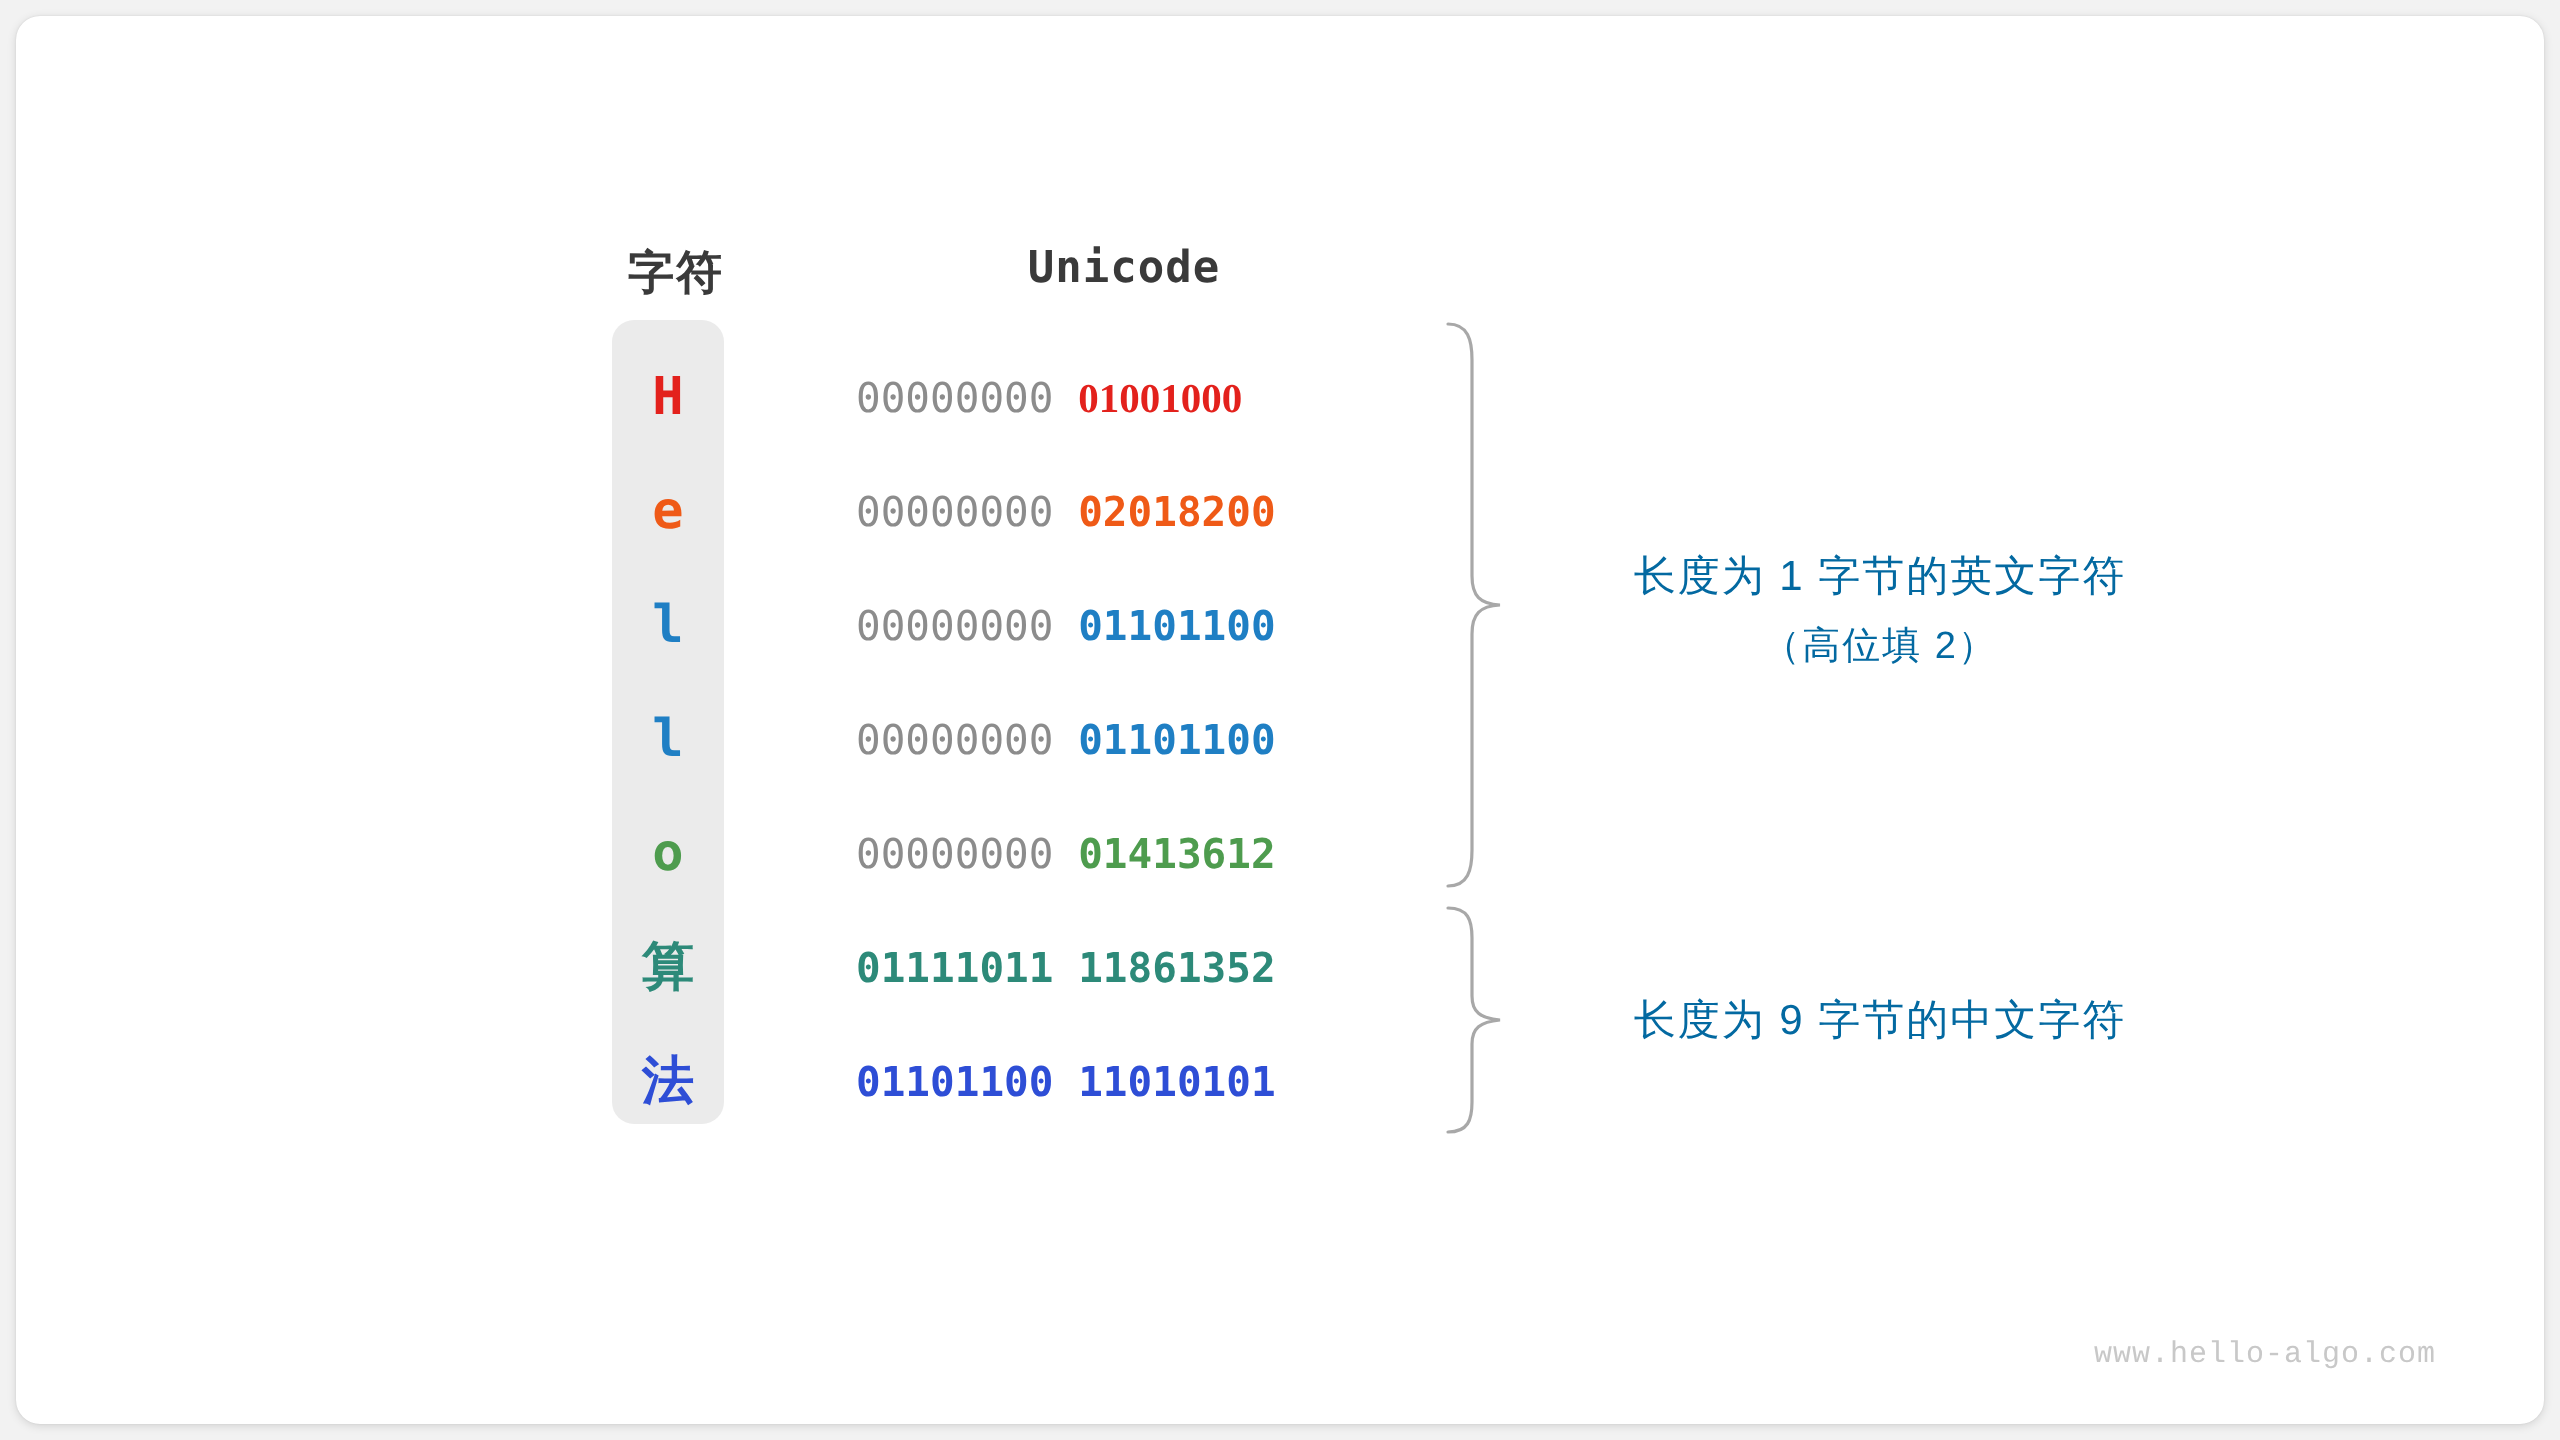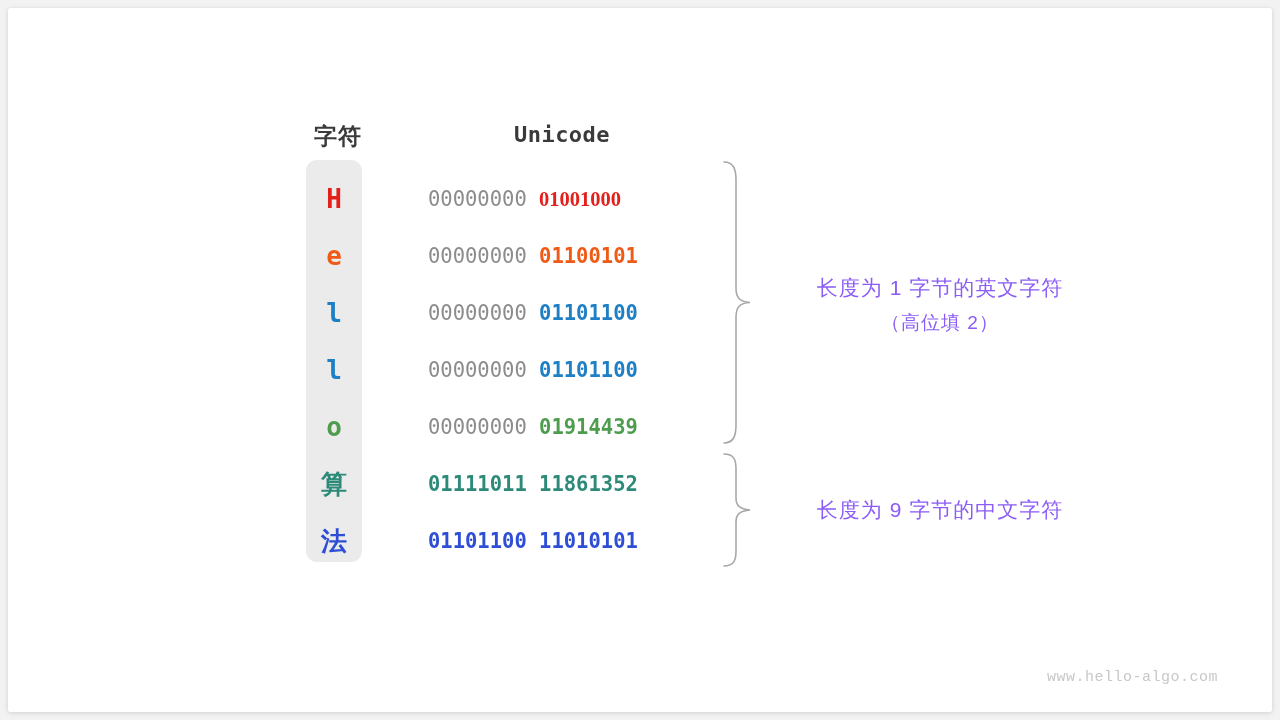--- a/index.html
+++ b/index.html
@@ -22,21 +22,21 @@
     background: #f2f2f2;
     box-sizing: border-box;
   }
   #card {
     position: absolute;
     left: 8px;
     top: 8px;
     width: 1264px;
     height: 704px;
     background: #ffffff;
-    border-radius: 2px;
+    border-radius: 12px;
     box-shadow: 0 1px 5px rgba(0,0,0,0.13), 0 0 1px rgba(0,0,0,0.10);
     box-sizing: border-box;
     overflow: hidden;
   }
 
   
   #figure {
     position: absolute;
     left: 0;
     top: 0;
@@ -133,21 +133,21 @@
     pointer-events: none;
   }
   .brace svg {
     display: block;
   }
 
   
   .annotation {
     position: absolute;
     text-align: center;
-    color: #8b5cf6;
+    color: #0369a1;
     white-space: nowrap;
   }
   .annotation .line1 {
     font-size: 21px;
     letter-spacing: 1px;
   }
   .annotation .line2 {
     font-size: 19px;
     letter-spacing: 1px;
     margin-top: 8px;
@@ -177,36 +177,36 @@
 
       <div id="char-column-bg"></div>
 
       <div class="row" style="top:163px;">
         <div class="row-char latin" style="color: rgb(227, 33, 28);">H</div>
         <div class="row-bits"><span class="byte-high">00000000</span> <span class="byte-low" style="color: rgb(227, 33, 28); font-family: Liberation Serif, serif;">01001000</span></div>
       </div>
 
       <div class="row" style="top:220px;">
         <div class="row-char latin" style="color: rgb(239, 90, 23);">e</div>
-        <div class="row-bits"><span class="byte-high">00000000</span> <span class="byte-low" style="color: rgb(239, 90, 23);">01100101</span></div>
+        <div class="row-bits"><span class="byte-high">00000000</span> <span class="byte-low" style="color: rgb(239, 90, 23);">02018200</span></div>
       </div>
 
       <div class="row" style="top:277px;">
         <div class="row-char latin" style="color: rgb(31, 127, 196);">l</div>
         <div class="row-bits"><span class="byte-high">00000000</span> <span class="byte-low" style="color: rgb(31, 127, 196);">01101100</span></div>
       </div>
 
       <div class="row" style="top:334px;">
         <div class="row-char latin" style="color: rgb(31, 127, 196);">l</div>
         <div class="row-bits"><span class="byte-high">00000000</span> <span class="byte-low" style="color: rgb(31, 127, 196);">01101100</span></div>
       </div>
 
       <div class="row" style="top:391px;">
         <div class="row-char latin" style="color: rgb(78, 156, 78);">o</div>
-        <div class="row-bits"><span class="byte-high">00000000</span> <span class="byte-low" style="color: rgb(78, 156, 78);">01914439</span></div>
+        <div class="row-bits"><span class="byte-high">00000000</span> <span class="byte-low" style="color: rgb(78, 156, 78);">01413612</span></div>
       </div>
 
       <div class="row" style="top:448px;">
         <div class="row-char cjk" style="color: rgb(45, 138, 121);">算</div>
         <div class="row-bits"><span class="byte-high colored" style="color: rgb(45, 138, 121);">01111011</span> <span class="byte-low" style="color: rgb(45, 138, 121);">11861352</span></div>
       </div>
 
       <div class="row" style="top:505px;">
         <div class="row-char cjk" style="color: rgb(46, 78, 214);">法</div>
         <div class="row-bits"><span class="byte-high colored" style="color: rgb(46, 78, 214);">01101100</span> <span class="byte-low" style="color: rgb(46, 78, 214);">11010101</span></div>

